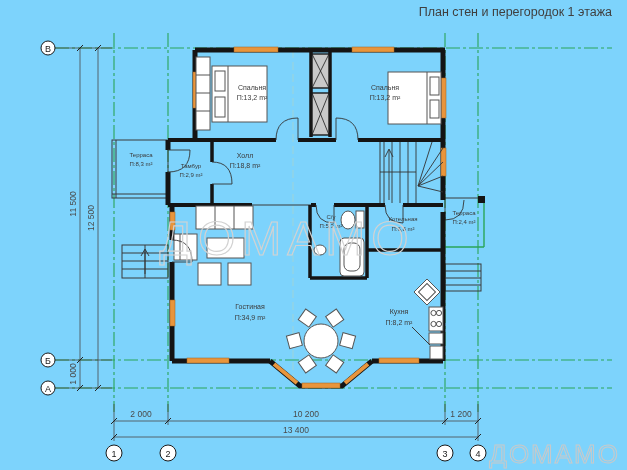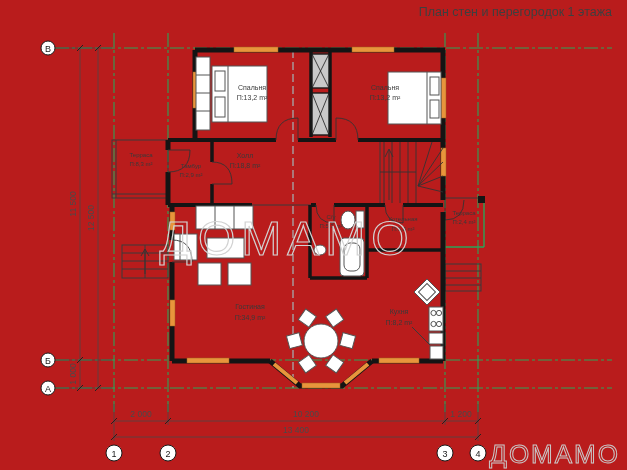--- a/index.html
+++ b/index.html
@@ -1,16 +1,16 @@
 <!DOCTYPE html>
 <html><head>
 <meta charset="utf-8">
 <style>
   html,body{margin:0;padding:0;background:#ffffff;}
-  #stage{position:relative;width:627px;height:470px;background:#b91c1c;overflow:hidden;
+  #stage{position:relative;width:627px;height:470px;background:#7dd3fc;overflow:hidden;
          font-family:"Liberation Sans",sans-serif;}
   svg{position:absolute;left:0;top:0;}
   text{font-family:"Liberation Sans",sans-serif;fill:#3a3a3a;}
   .roomname{font-size:7px;}
   .roomsmall{font-size:6px;}
   .dimtxt{font-size:8.5px;fill:#4a4a4a;}
   .axtxt{font-size:9px;fill:#1a1a1a;}
   .titletxt{font-size:12.5px;fill:#3f3f3f;}
   .wm{fill:none;stroke:#d2d2d2;letter-spacing:6px;font-size:48px;stroke-width:1.2;}
   .wm2{fill:none;stroke:#c9c9c9;letter-spacing:2px;font-size:26px;stroke-width:1;}

